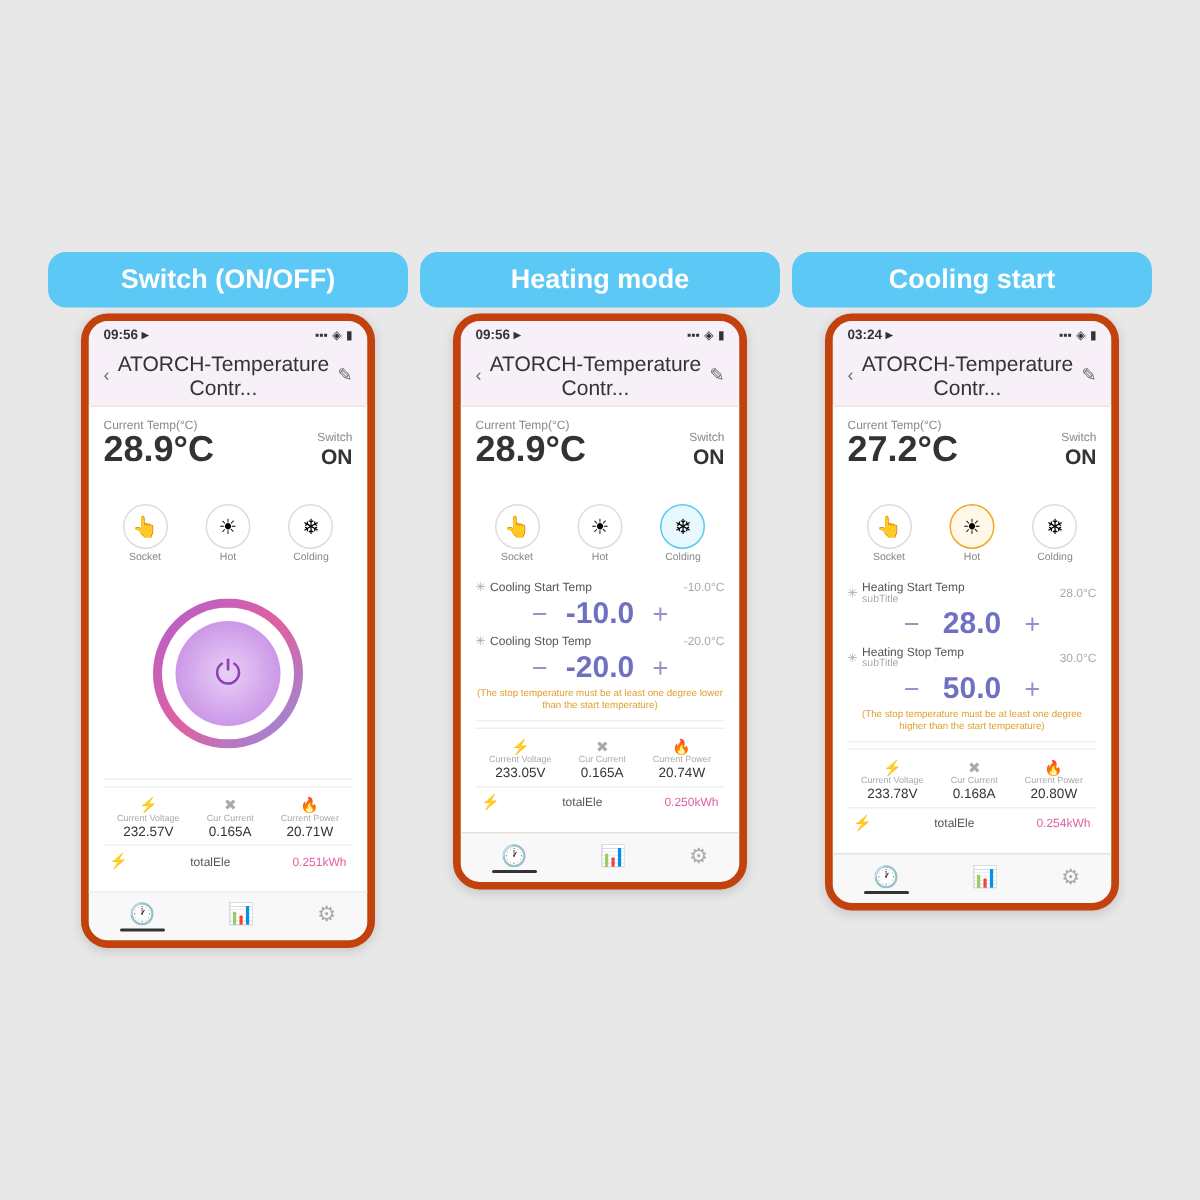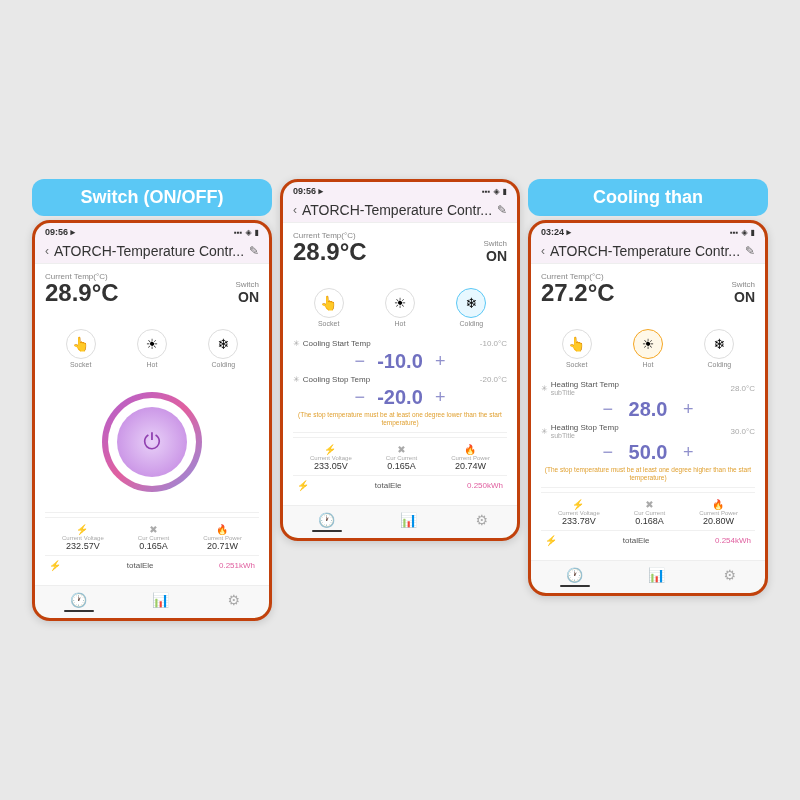--- a/index.html
+++ b/index.html
@@ -38,25 +38,25 @@
       border-radius: 12px;
       padding: 8px 16px;
       font-size: 18px;
       font-weight: 600;
       color: #fff;
       text-align: center;
       width: 240px;
       margin-bottom: 4px;
     }
     .phone {
-      width: 240px;
+      width: 196px;
       background: #a16207;
       border-radius: 18px;
       overflow: hidden;
-      border: 3px solid #c2410c;
+      border: 5px solid #c2410c;
       box-shadow: 0 2px 8px rgba(0,0,0,0.15);
     }
     .status-bar {
       background: #f8f0f8;
       display: flex;
       justify-content: space-between;
       align-items: center;
       padding: 4px 10px 2px;
       font-size: 9px;
       color: #333;
@@ -311,20 +311,21 @@
   </div>
           </div>
           <div class="bottom-nav">
             <div class="bottom-nav-item active">🕐<div class="bottom-nav-line"></div></div>
             <div class="bottom-nav-item">📊</div>
             <div class="bottom-nav-item">⚙</div>
           </div>
         </div>
       </div>
       <div class="card-wrap">
+        <div class="card-label">Heating mode</div>
         <div class="phone">
           <div class="status-bar">
     <span class="status-left">09:56 ▸</span>
     <span class="status-right">
       <span>▪▪▪</span>
       <span>◈</span>
       <span>▮</span>
     </span>
   </div>
           <div class="nav-bar">
@@ -414,21 +415,21 @@
   </div>
           </div>
           <div class="bottom-nav">
             <div class="bottom-nav-item active">🕐<div class="bottom-nav-line"></div></div>
             <div class="bottom-nav-item">📊</div>
             <div class="bottom-nav-item">⚙</div>
           </div>
         </div>
       </div>
       <div class="card-wrap">
-        <div class="card-label">Cooling than</div>
+        <div class="card-label">Cooling start</div>
         <div class="phone">
           <div class="status-bar">
     <span class="status-left">03:24 ▸</span>
     <span class="status-right">
       <span>▪▪▪</span>
       <span>◈</span>
       <span>▮</span>
     </span>
   </div>
           <div class="nav-bar">

